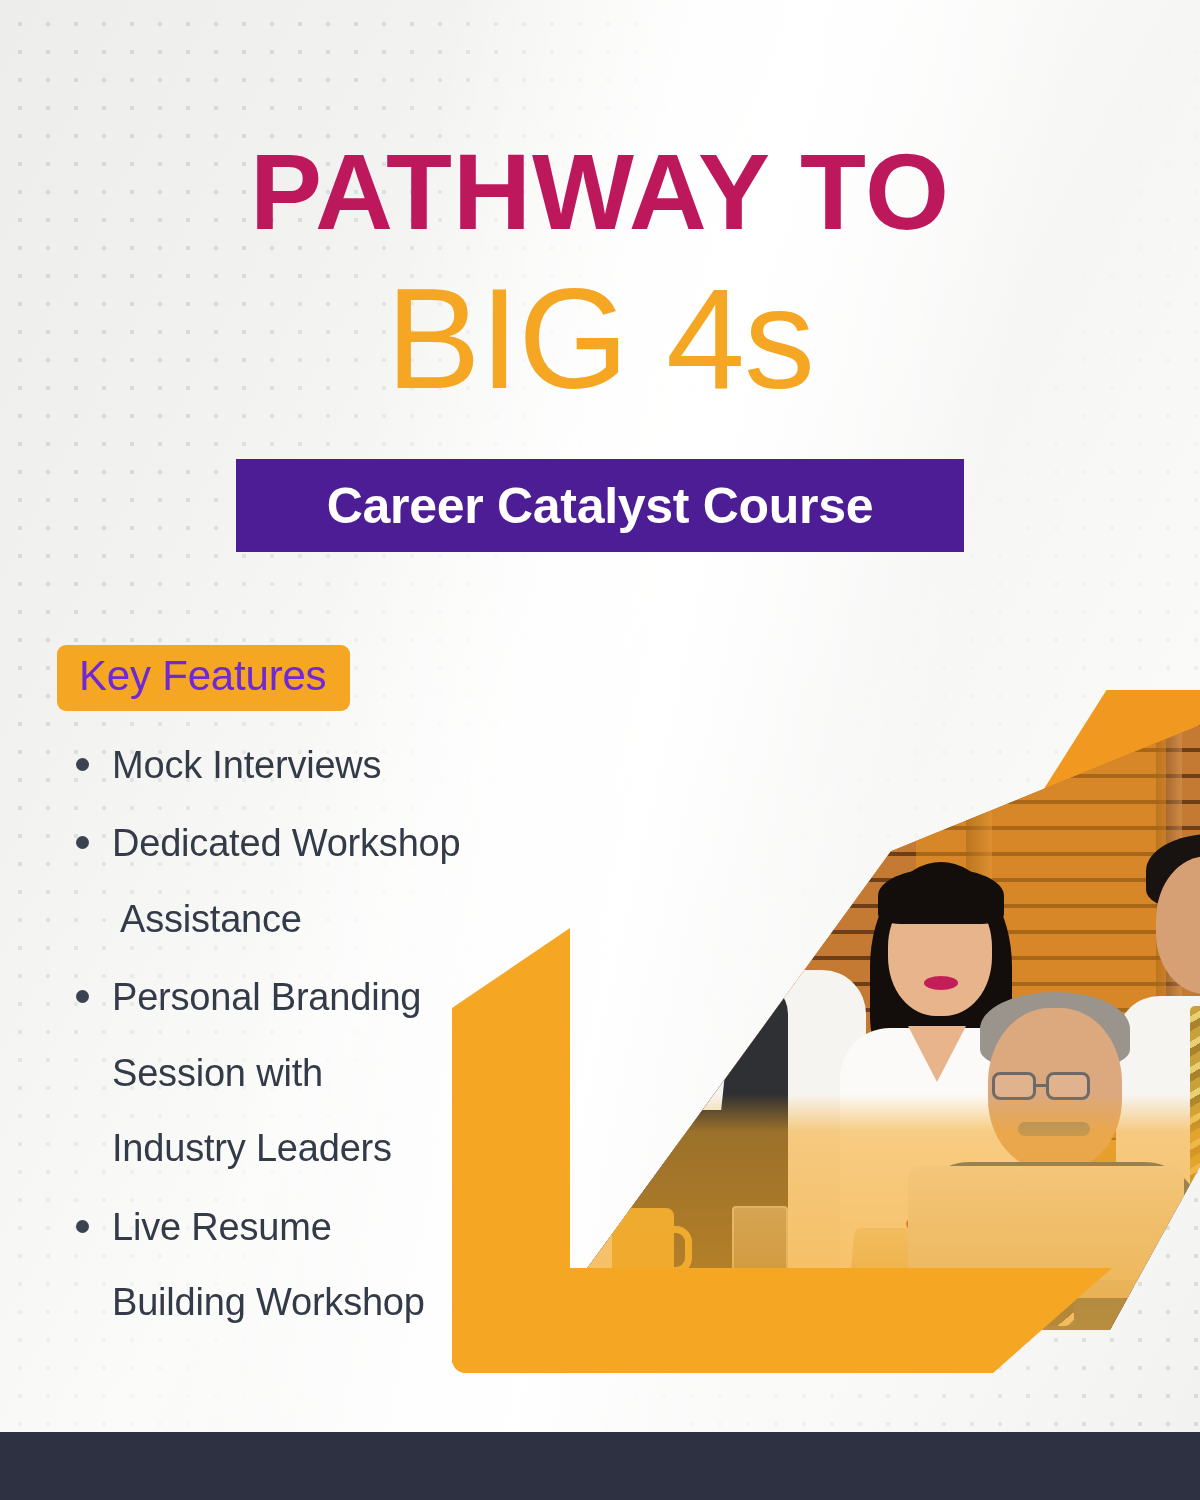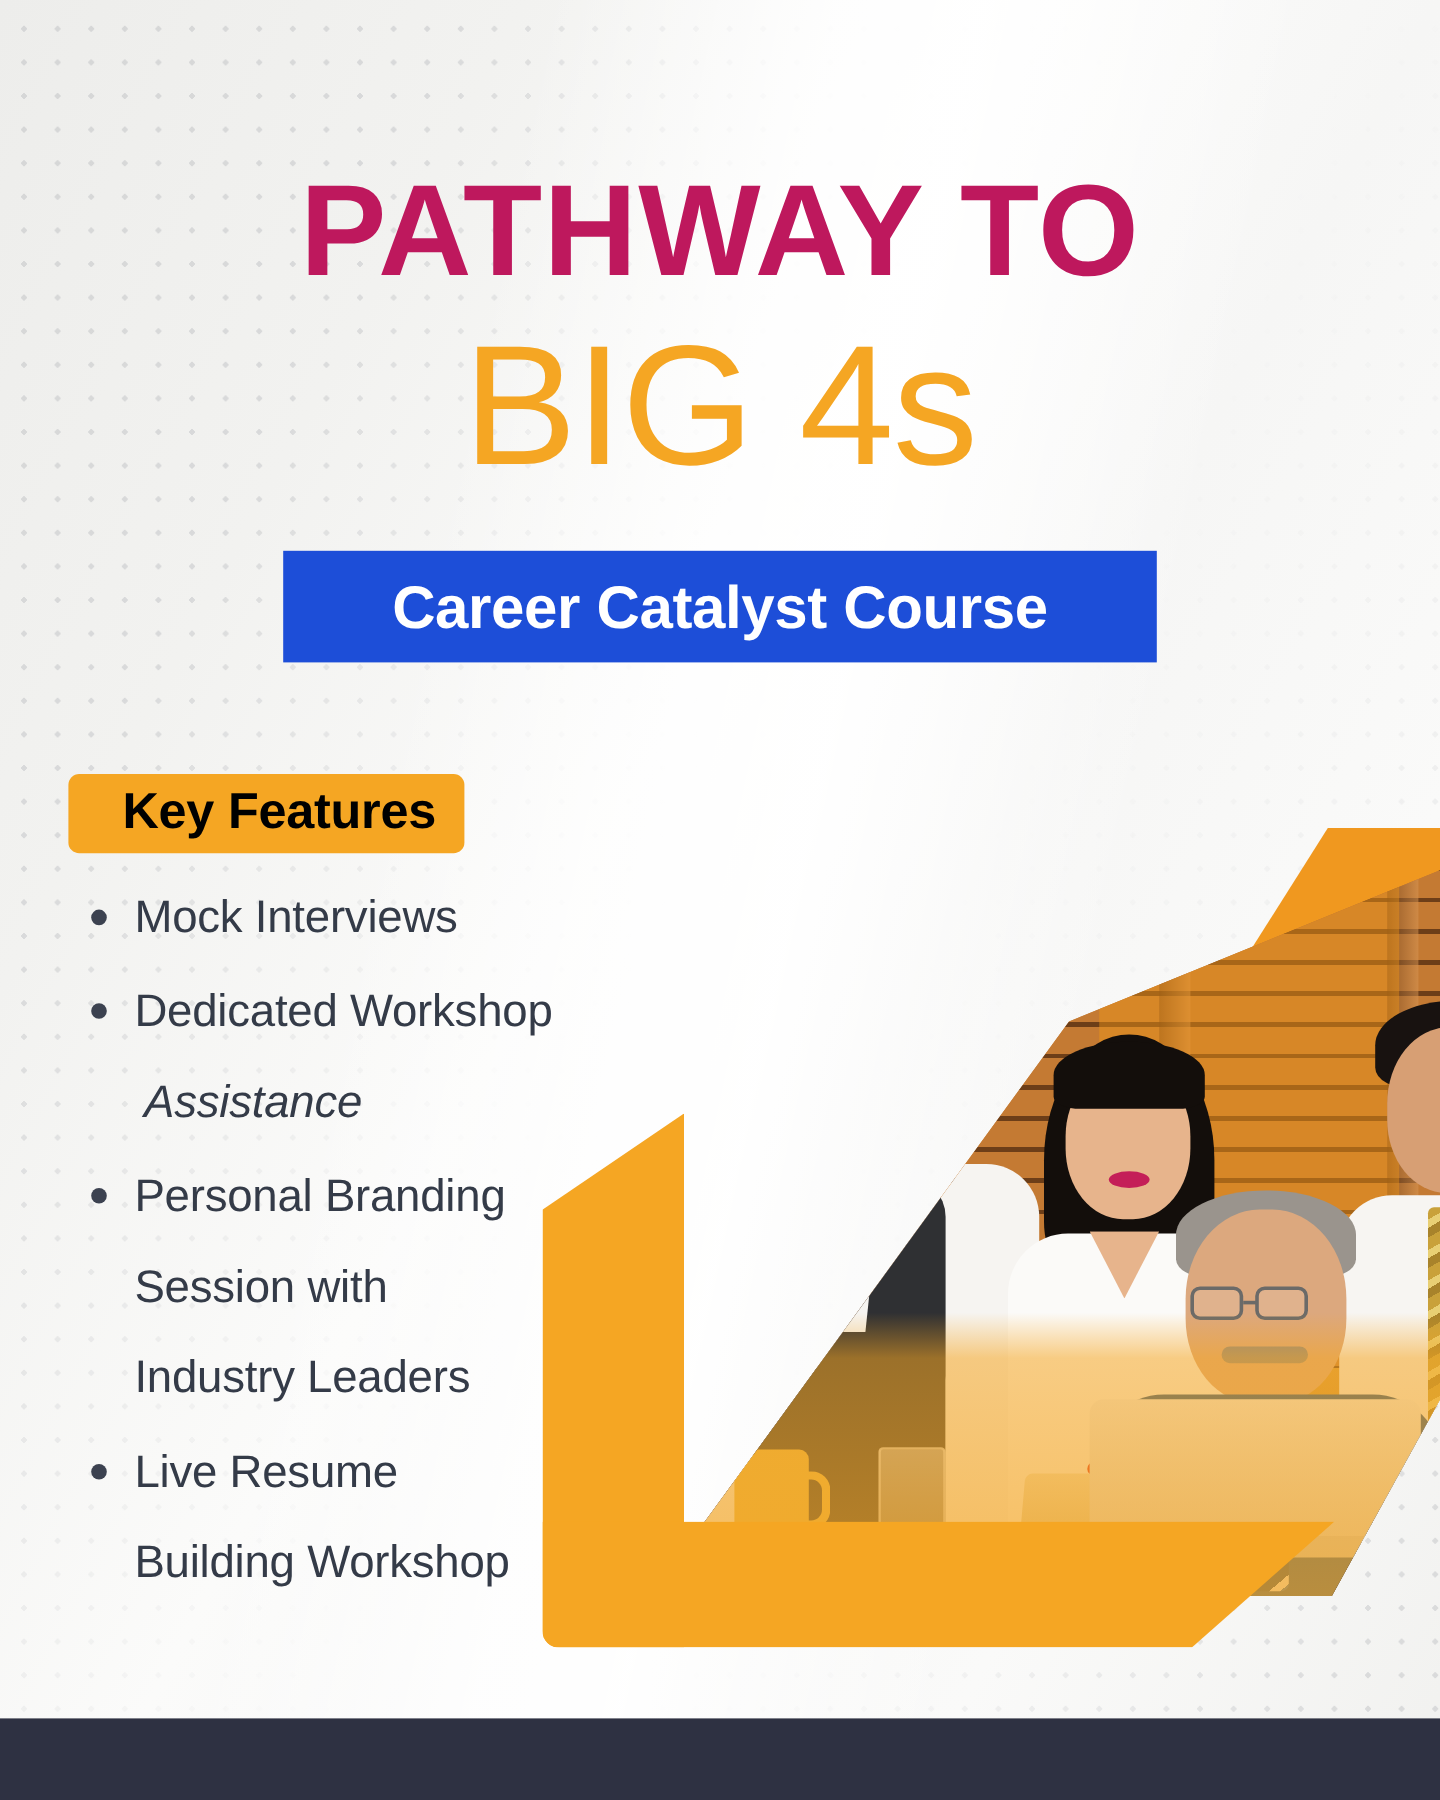--- a/index.html
+++ b/index.html
@@ -62,38 +62,37 @@
     position:absolute; left:0; top:268px; width:1200px;
     text-align:center;
     font-size:142px; font-weight:400; letter-spacing:-1px;
     color:#f5a623; line-height:1.0;
     white-space:nowrap;
   }
 
   .subtitle-banner {
     position:absolute; left:236px; top:459px;
     width:728px; height:93px;
-    background:#1d4ed8;
+    background:#4c1d95;
     display:flex; align-items:center; justify-content:center;
   }
   .subtitle-banner span {
     color:#ffffff; font-size:50px; font-weight:700; letter-spacing:-0.3px;
     white-space:nowrap;
   }
 
   
   .kf-badge {
     position:absolute; left:57px; top:645px;
     padding:7px 24px 11px 22px;
     background:#f5a623; border-radius:9px;
   }
   .kf-badge span {
-    color:#000000; font-size:42px; font-weight:700; letter-spacing:-0.2px;
+    color:#6d28d9; font-size:42px; font-weight:400; letter-spacing:-0.2px;
     white-space:nowrap;
-    margin-left:23px;
   }
 
   .feature-list {
     position:absolute; left:62px; top:716px;
     width:580px;
     list-style:none;
   }
   .feature-item {
     position:relative;
     padding-left:50px;
@@ -103,21 +102,21 @@
     font-weight:400;
     line-height:1.38;
     letter-spacing:-0.2px;
   }
   .feature-item .dot {
     position:absolute; left:14px; top:19px;
     width:13px; height:13px; border-radius:50%;
     background:#3c4250;
   }
   .feature-item .l2 { display:block;margin-top:23px; }
-  .fi-2 .l2 { padding-left:8px;font-style:italic; }
+  .fi-2 .l2 { padding-left:8px; }
 
   
   .art { position:absolute; left:0; top:0; width:1200px; height:1500px; }
 
   
   .wedge-top {
     position:absolute; left:980px; top:690px;
     width:230px; height:200px;
     background:#f0981f;
     clip-path:polygon(55% 0, 100% 0, 100% 100%, 0 100%);

